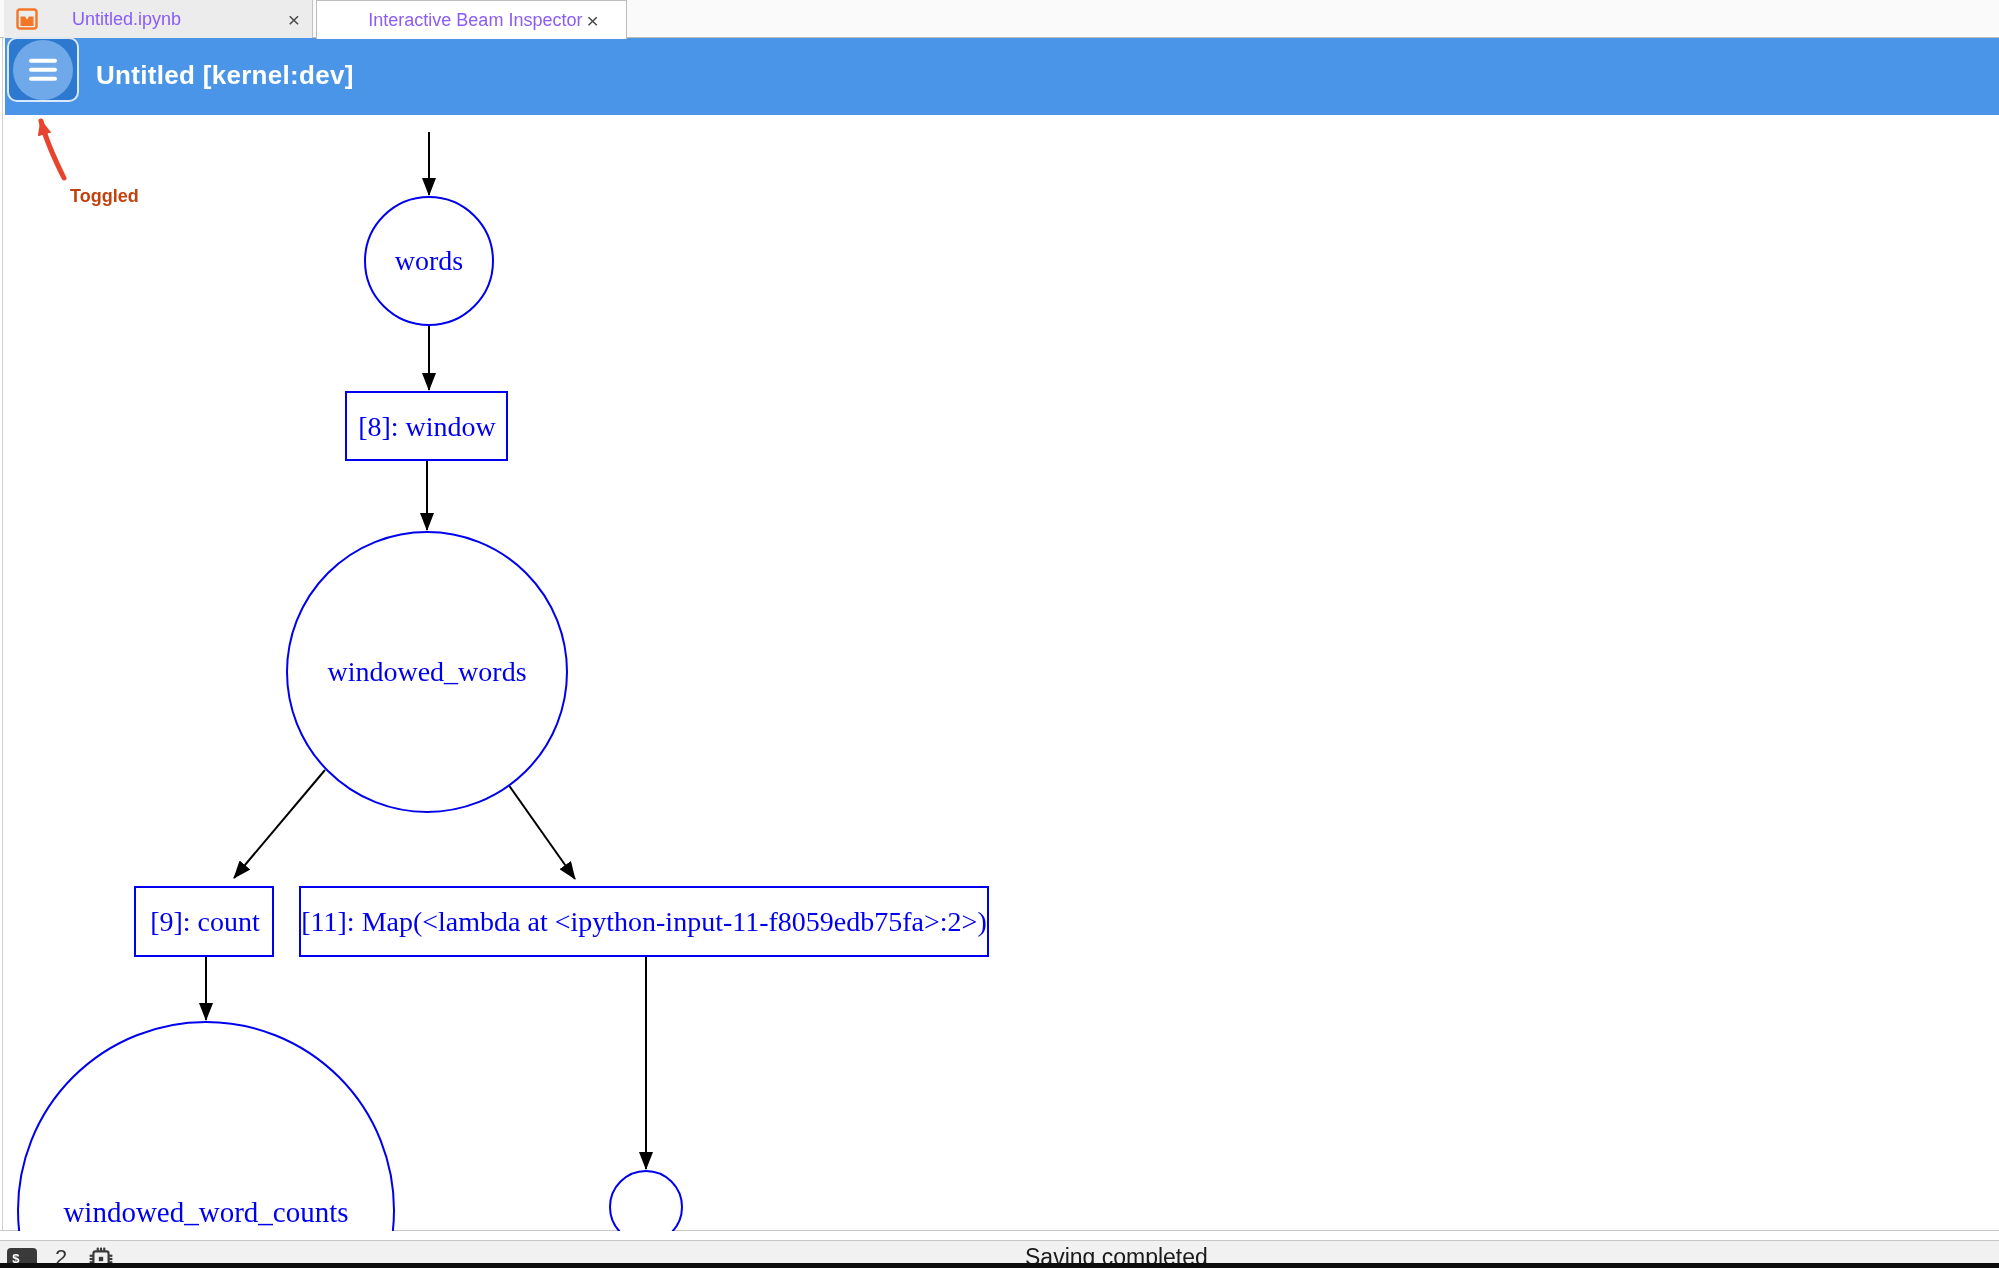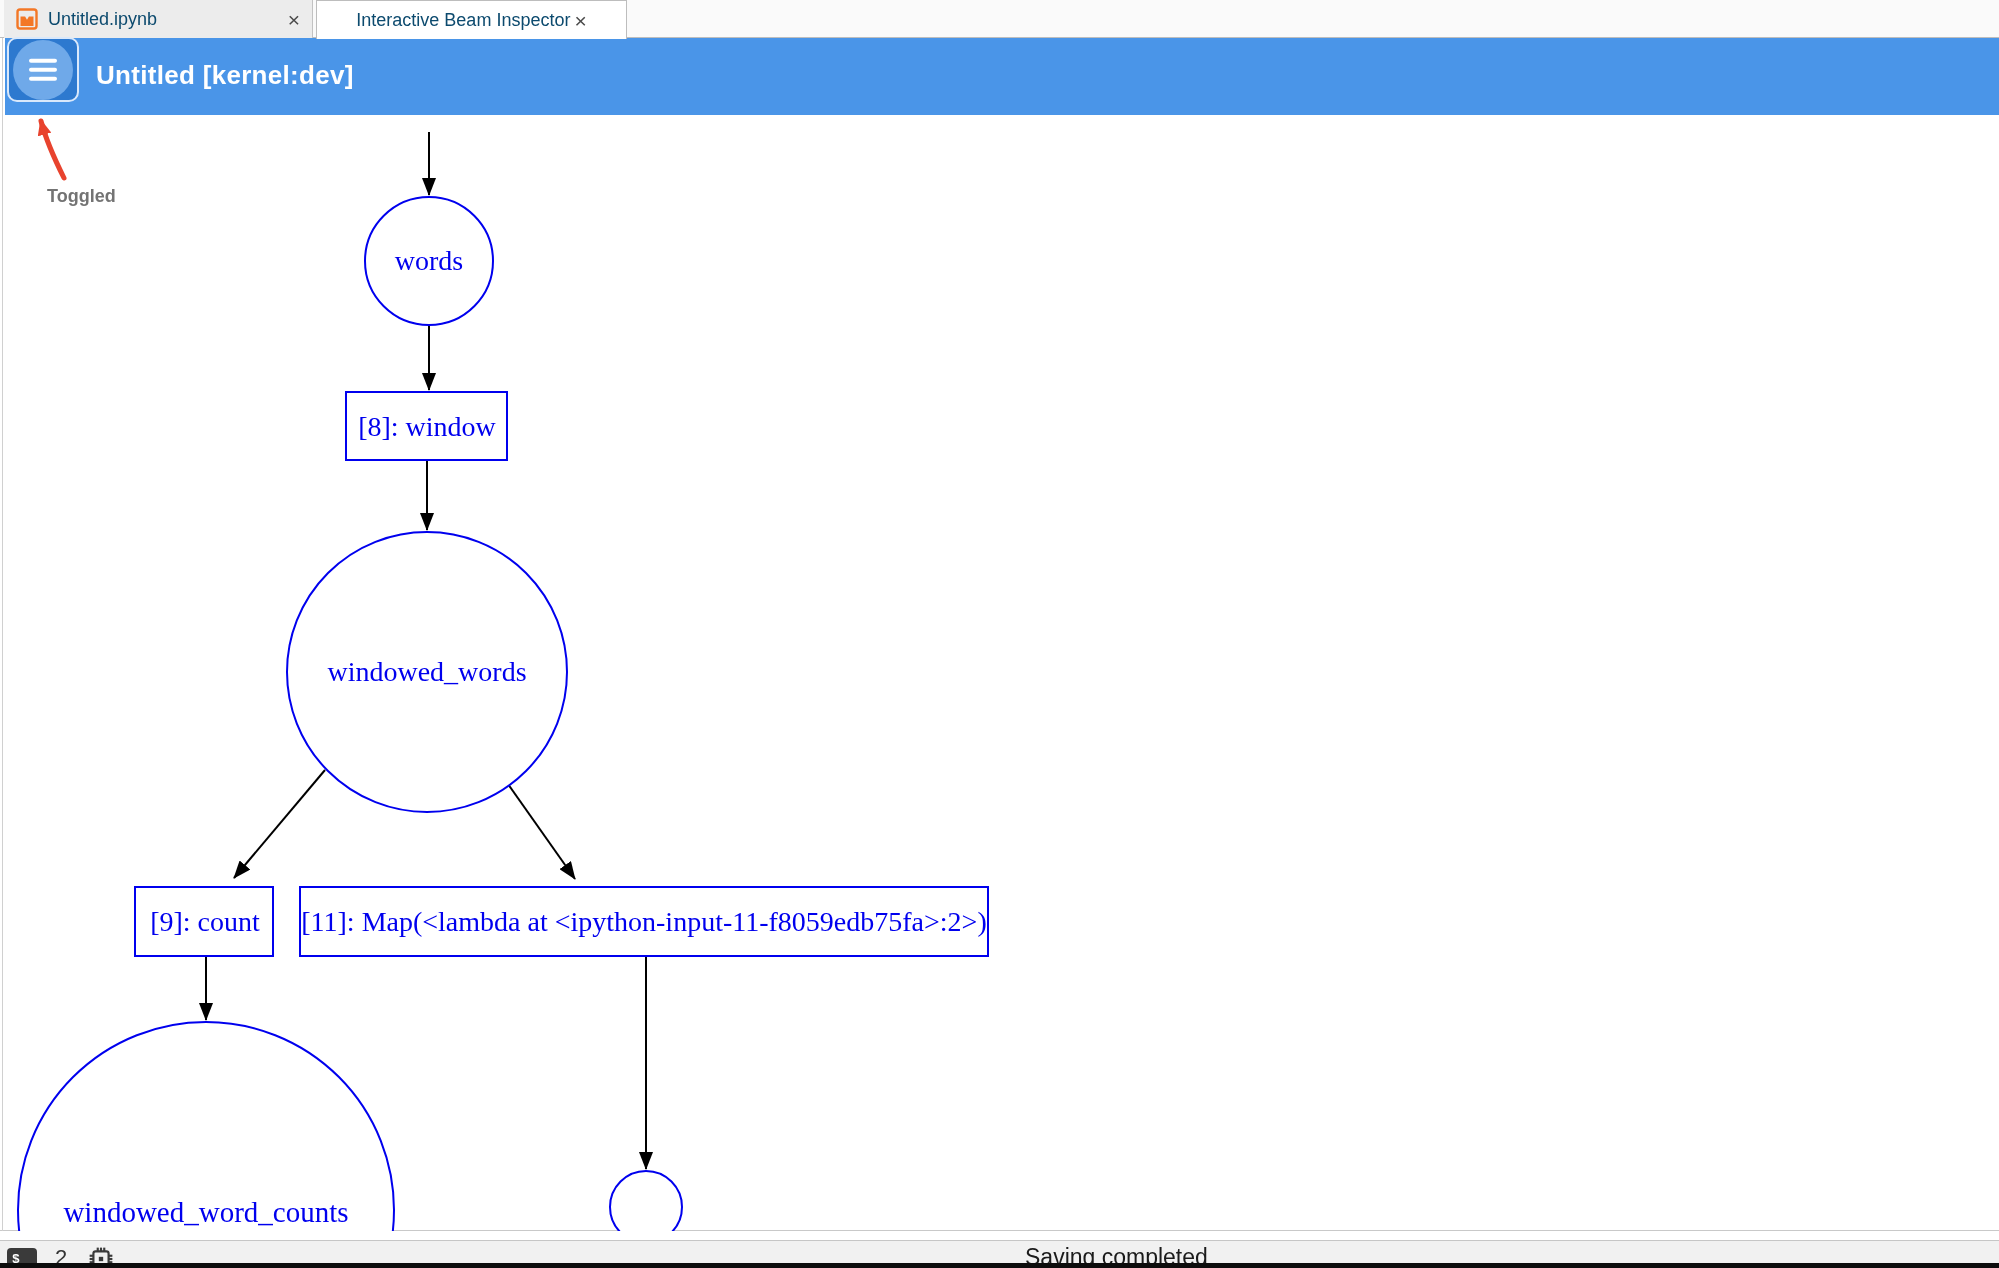--- a/index.html
+++ b/index.html
@@ -10,21 +10,21 @@
   }
 
   
   .tabbar { position:absolute; left:0; top:0; width:1999px; height:38px;
     background:#fafafa; border-bottom:1px solid #bdbdbd; z-index:3; }
   .tab { position:absolute; top:0; height:38px; display:flex; align-items:center; }
   .tab-inactive { left:4px; width:309px; background:#ececec;
     border-right:1px solid #c2c2c2; padding:0 12px; }
   .tab-active { left:316px; width:311px; height:39px; background:#ffffff;
     border:1px solid #bdbdbd; border-bottom:none; justify-content:center; gap:4px; }
-  .tab-label { font-size:18px; color:#0c4a6e; white-space:nowrap; }
+  .tab-label { font-size:18px; color:#8b5cf6; white-space:nowrap;margin-left:24px; }
   .tab-close { font-size:21px; color:#4a4a4a; line-height:1; cursor:pointer; }
   .tab-inactive .tab-close { margin-left:auto; }
   .nb-icon { width:22px; height:22px; margin-right:10px; flex:0 0 auto; }
 
   
   .header { position:absolute; left:5px; top:38px; width:1994px; height:77px;
     background:#4a95e8; z-index:2; }
   .menu-btn { position:absolute; left:7px; top:37px; width:72px; height:65px;
     border-radius:10px; background:#2d79cf; border:2px solid #d9e8fb;
     overflow:hidden; z-index:8; cursor:pointer; }
@@ -42,22 +42,22 @@
 
   
   .canvas { position:absolute; left:0; top:115px; width:1999px; height:1116px;
     background:#ffffff; border-bottom:1px solid #c9c9c9; z-index:1; }
   .graph-svg { position:absolute; left:0; top:0; width:1999px; height:1231px;
     z-index:10; pointer-events:none; }
   .gnode { pointer-events:auto; cursor:pointer; }
   .gtext { font-family:"Liberation Serif","DejaVu Serif",serif; fill:#0000ee; }
 
   
-  .annotation-label { position:absolute; left:47px; top:186px; font-size:18px;
-    font-weight:bold; color:#737373; z-index:11; }
+  .annotation-label { position:absolute; left:70px; top:186px; font-size:18px;
+    font-weight:bold; color:#c2410c; z-index:11; }
 
   
   .statusbar { position:absolute; left:0; top:1240px; width:1999px; height:28px;
     background:#f1f1f1; border-top:1px solid #c6c6c6; z-index:15; }
   .term-icon { position:absolute; left:7px; top:7px; width:30px; height:24px;
     background:#3a3a3a; border-radius:4px; color:#ffffff;
     font-family:"Liberation Mono","DejaVu Sans Mono",monospace;
     font-size:13px; font-weight:bold; padding:4px 0 0 5px; letter-spacing:-1px; cursor:pointer; }
   .term-count { position:absolute; left:55px; top:4px; font-size:22px; color:#333333; }
   .chip-icon { position:absolute; left:88px; top:5px; cursor:pointer; }

